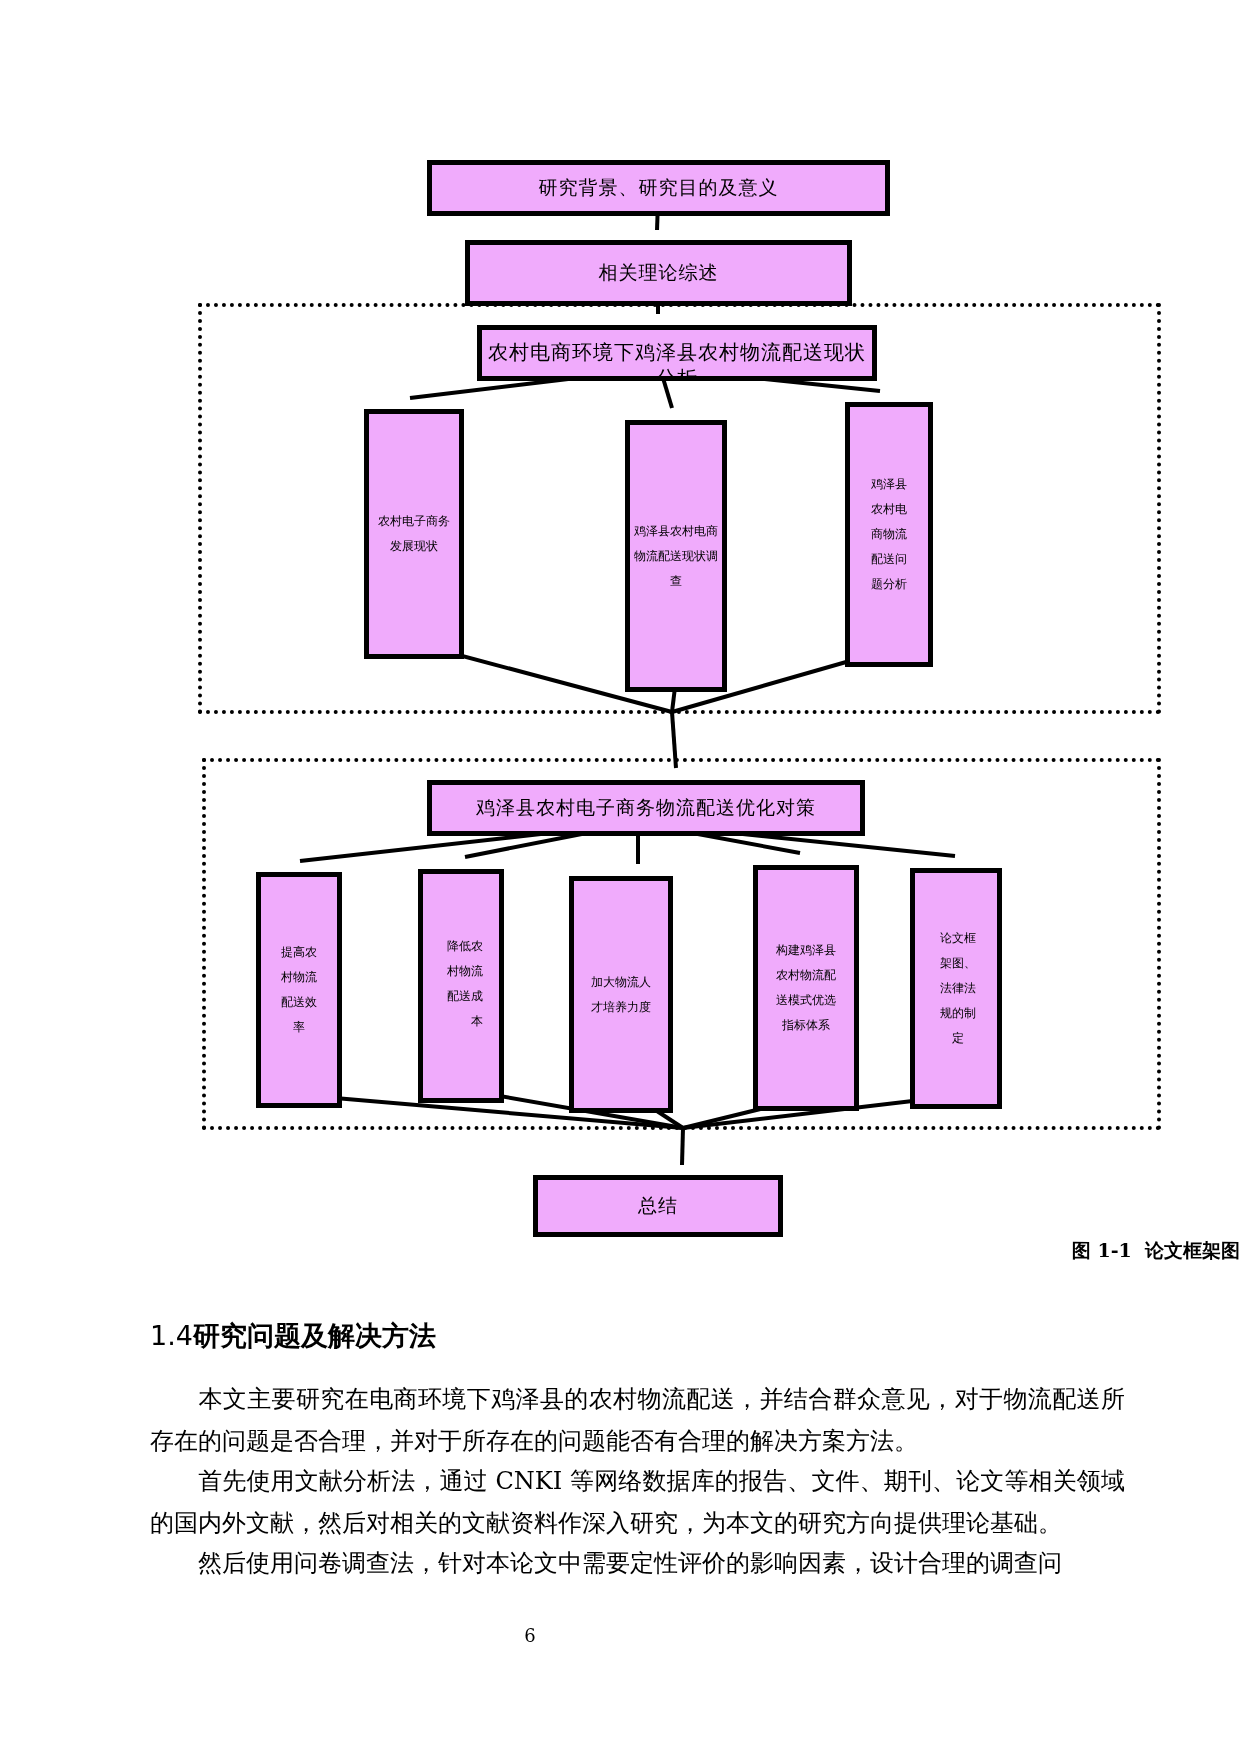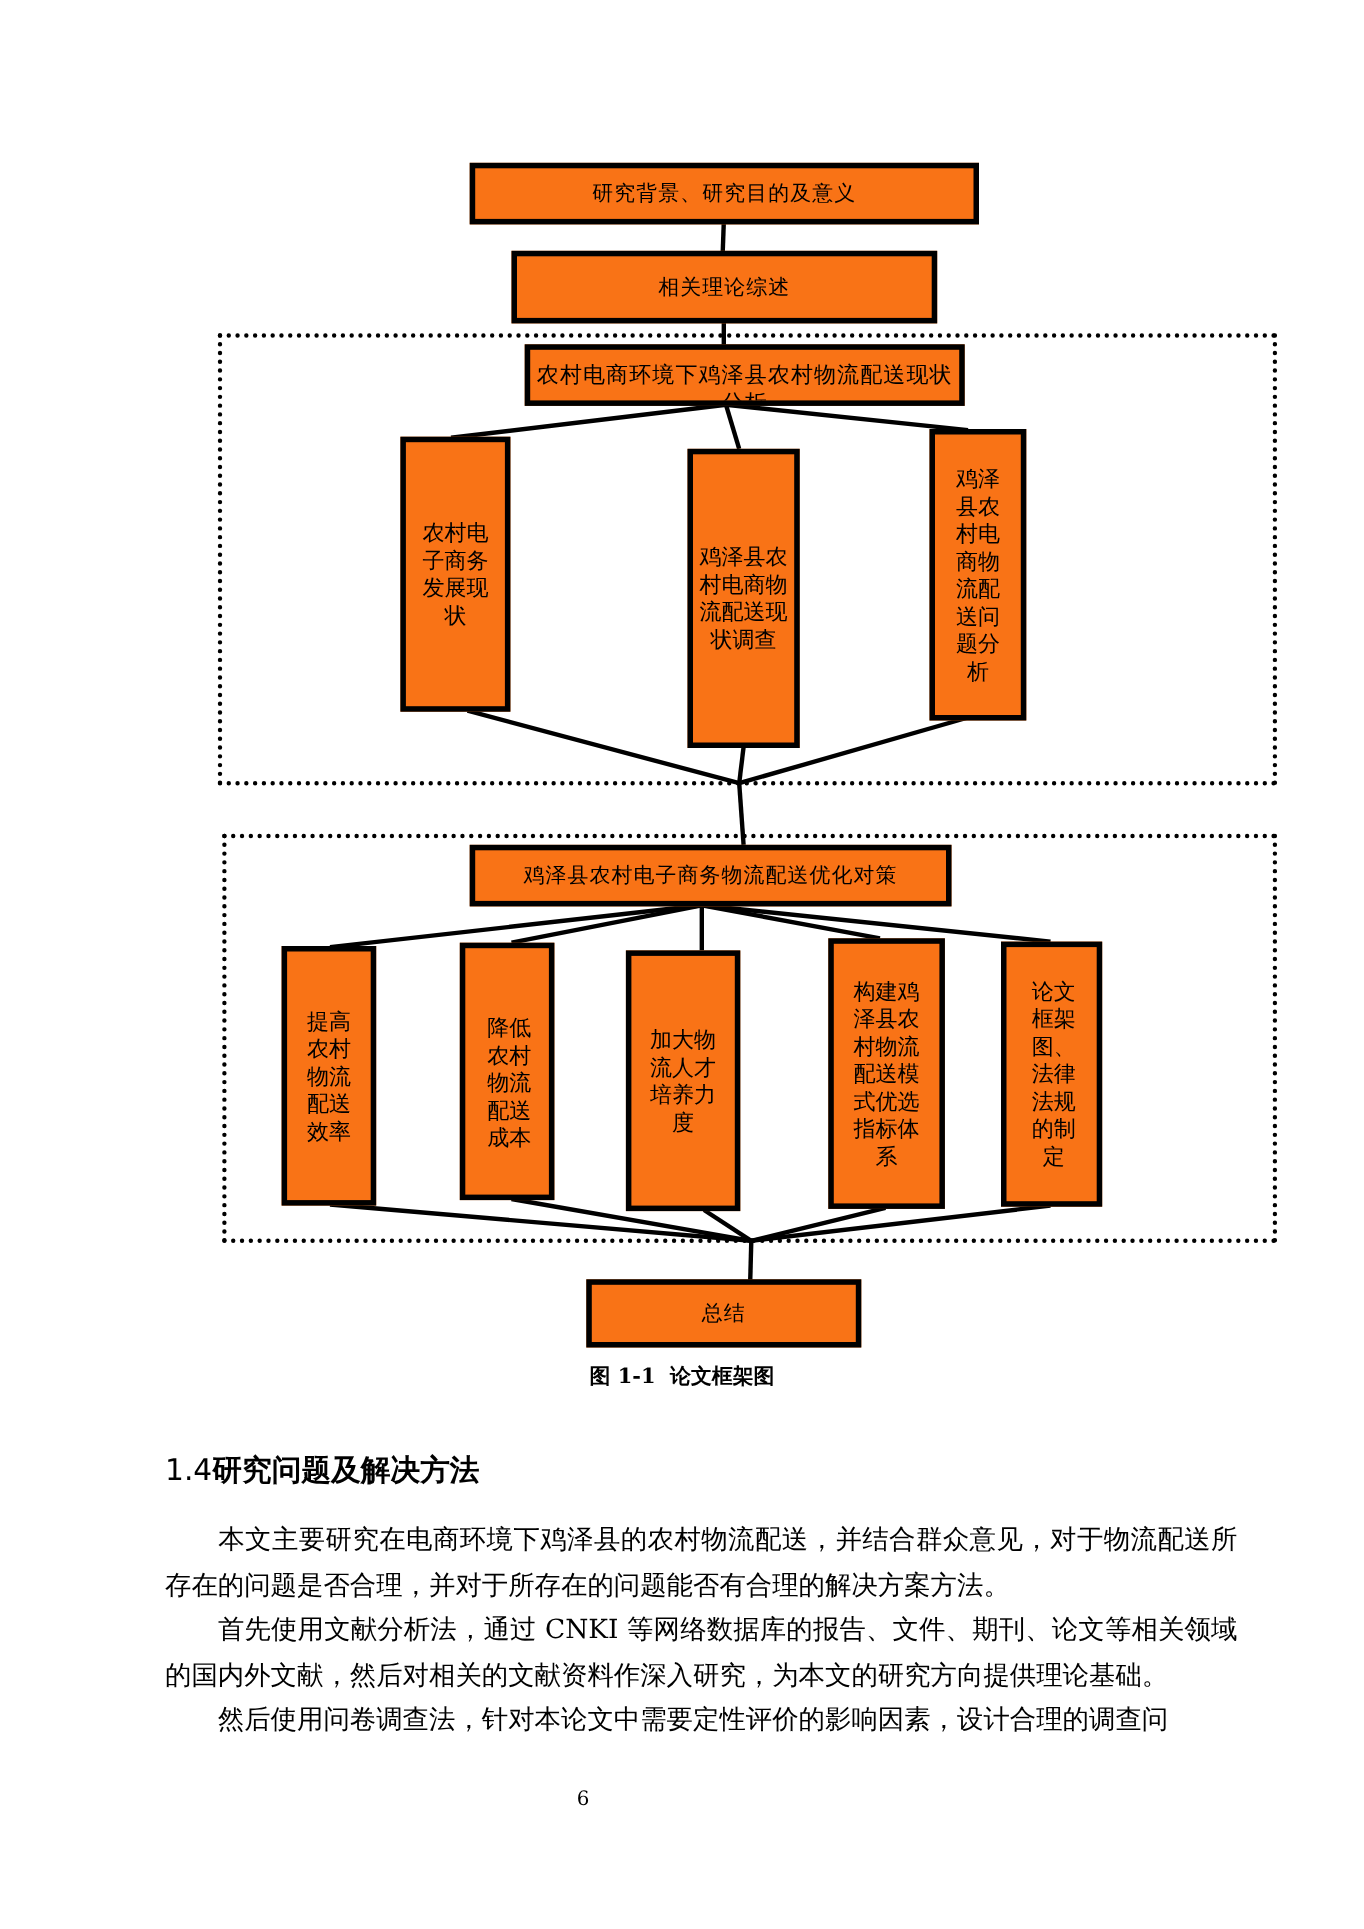--- a/index.html
+++ b/index.html
@@ -1,25 +1,25 @@
 <!DOCTYPE html>
 <html><head>
 <meta charset="utf-8">
 <style>
   html, body { margin: 0; padding: 0; background: #ffffff; }
   body { width: 1240px; height: 1754px; position: relative; overflow: hidden;
          font-family: "DejaVu Sans", "Liberation Sans", sans-serif; color: #000; }
-  .box { position: absolute; box-sizing: border-box; border: 5px solid #000; background: #f97316;
-         display: flex; align-items: center; justify-content: center; text-align: center; }
+  .box { position: absolute; box-sizing: border-box; border: 5px solid #000; background: #f0abfc;
+         display: flex; align-items: center; justify-content: center; text-align: center; margin-top: 12px; }
   .hbox { font-size: 19px; letter-spacing: 1px; }
-  .vbox { font-size: 20px; line-height: 25px; padding: 0 10px; word-break: break-all; }
+  .vbox { font-size: 12px; line-height: 25px; padding: 0 10px; word-break: break-all; }
   .vbox span { display: block; }
   .dashed { position: absolute; box-sizing: border-box; border: 4px dotted #000; }
   svg.lines { position: absolute; left: 0; top: 0; }
-  .caption { position: absolute; left: 0; width: 1240px; text-align: center; top: 1238px;
+  .caption { position: absolute; left: 0; width: 1240px; text-align: right; top: 1238px;
              font-size: 19px; font-weight: bold; font-family: "DejaVu Serif", "Liberation Serif", serif; }
   .section-heading { position: absolute; left: 150px; top: 1318px; font-size: 27px; font-weight: bold;
                      font-family: "DejaVu Sans", "Liberation Sans", sans-serif; }
   .section-heading .num { font-weight: normal; }
   .para { position: absolute; left: 150px; width: 975px; font-size: 24px; line-height: 42px;
           font-family: "DejaVu Serif", "Liberation Serif", serif; text-align: justify; }
   .para .indent { display: inline-block; width: 48px; }
   .page-num { position: absolute; left: 0; width: 1060px; text-align: center; top: 1625px;
               font-size: 18px; font-family: "DejaVu Serif", "Liberation Serif", serif; }
   .clip-text { overflow: hidden; }

